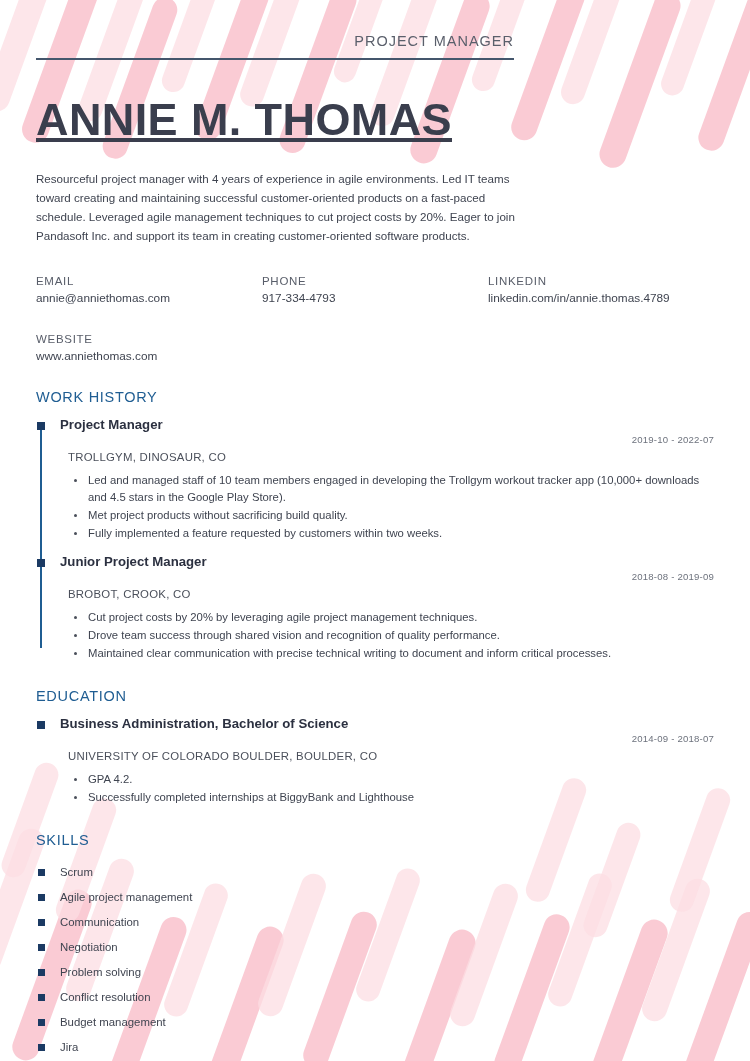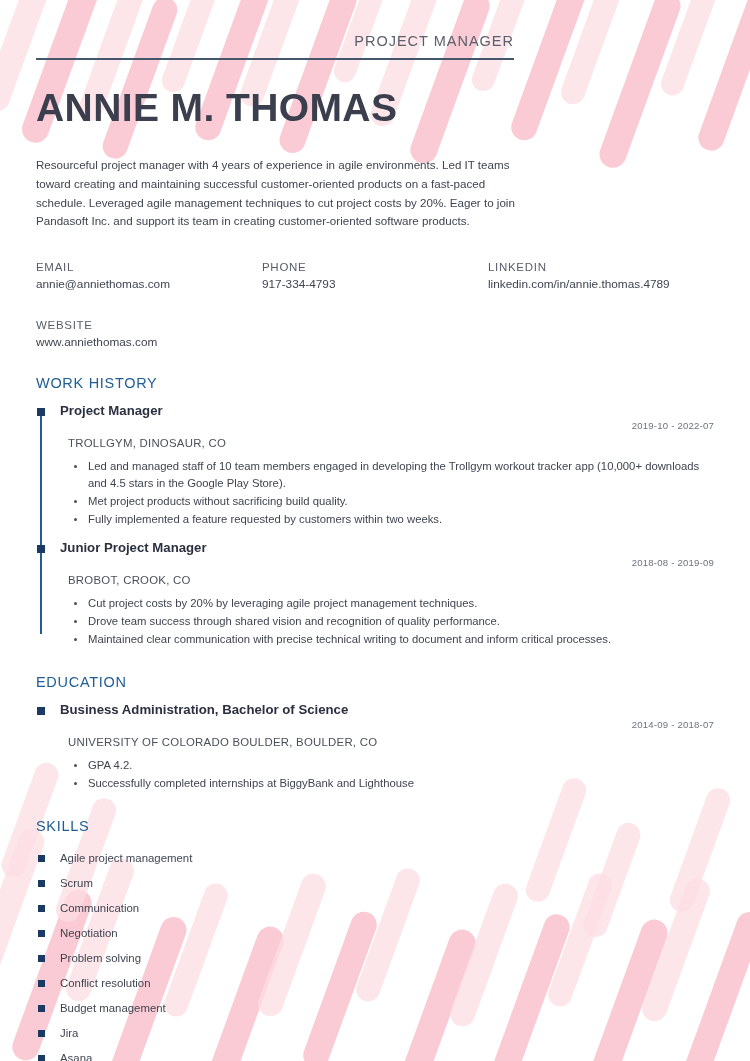--- a/index.html
+++ b/index.html
@@ -47,26 +47,27 @@
     color: #5a5f6b;
     font-weight: 400;
   }
   .rule {
     margin-top: 8px;
     margin-right: 200px;
     height: 2px;
     background: #44566c;
   }
   .name {
-    margin-top: 28px;
-    font-size: 39px;
+    margin-top: 36px;
+    font-size: 45px;
     font-weight: 700;
     letter-spacing: 0.4px;
     color: #3a3e4d;
     line-height: 1.05;
+    text-decoration: underline;
   }
 
   
   .summary {
     margin-top: 27px;
     width: 500px;
     font-size: 11.6px;
     line-height: 1.62;
     color: #3f4450;
   }
@@ -323,22 +324,22 @@
               <li>Successfully completed internships at BiggyBank and Lighthouse</li>
             </ul>
           </div>
         </div>
     </div>
   </div>
 
   <div class="section">
     <h2 class="section-title">SKILLS</h2>
     <ul class="skills" id="skills-list">
+        <li>Scrum</li>
         <li>Agile project management</li>
-        <li>Scrum</li>
         <li>Communication</li>
         <li>Negotiation</li>
         <li>Problem solving</li>
         <li>Conflict resolution</li>
         <li>Budget management</li>
         <li>Jira</li>
         <li>Asana</li>
       </ul>
   </div>
 

